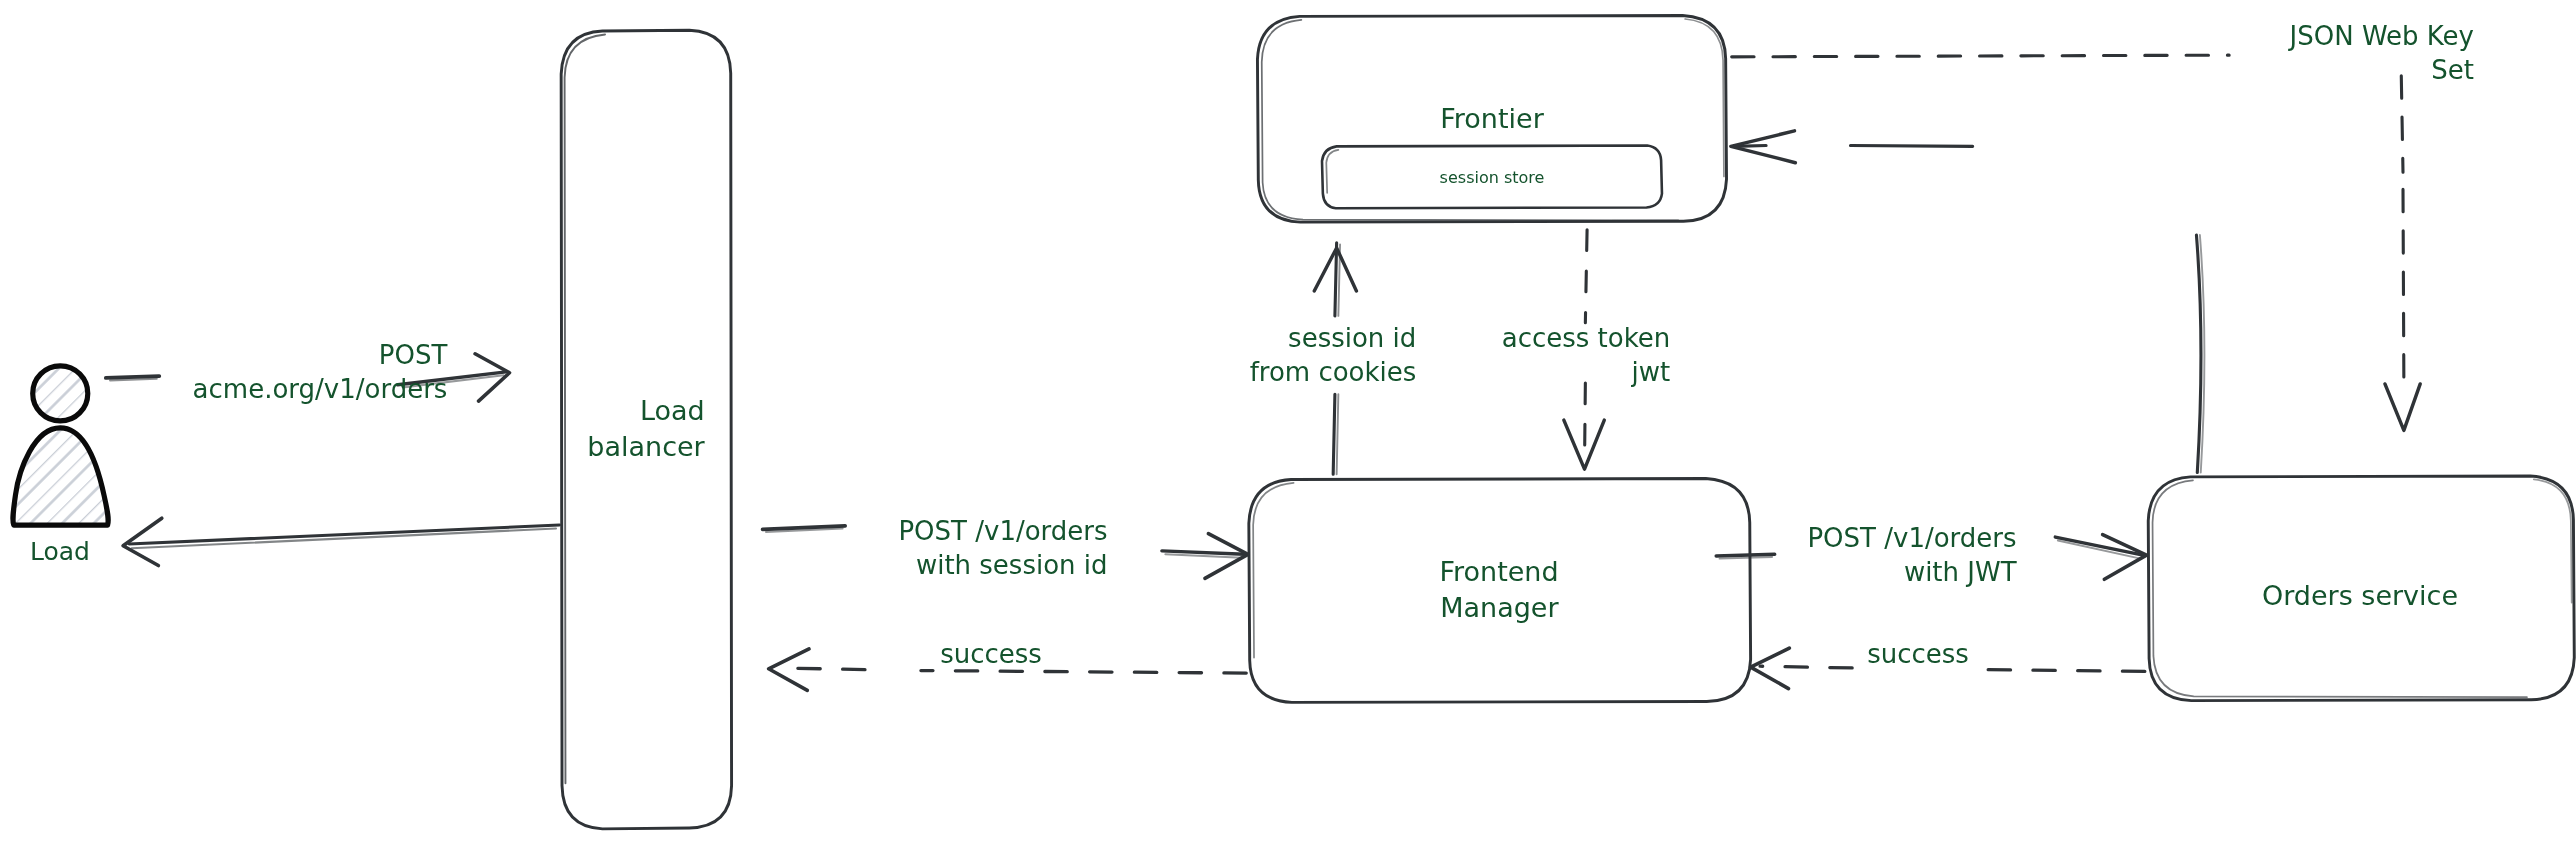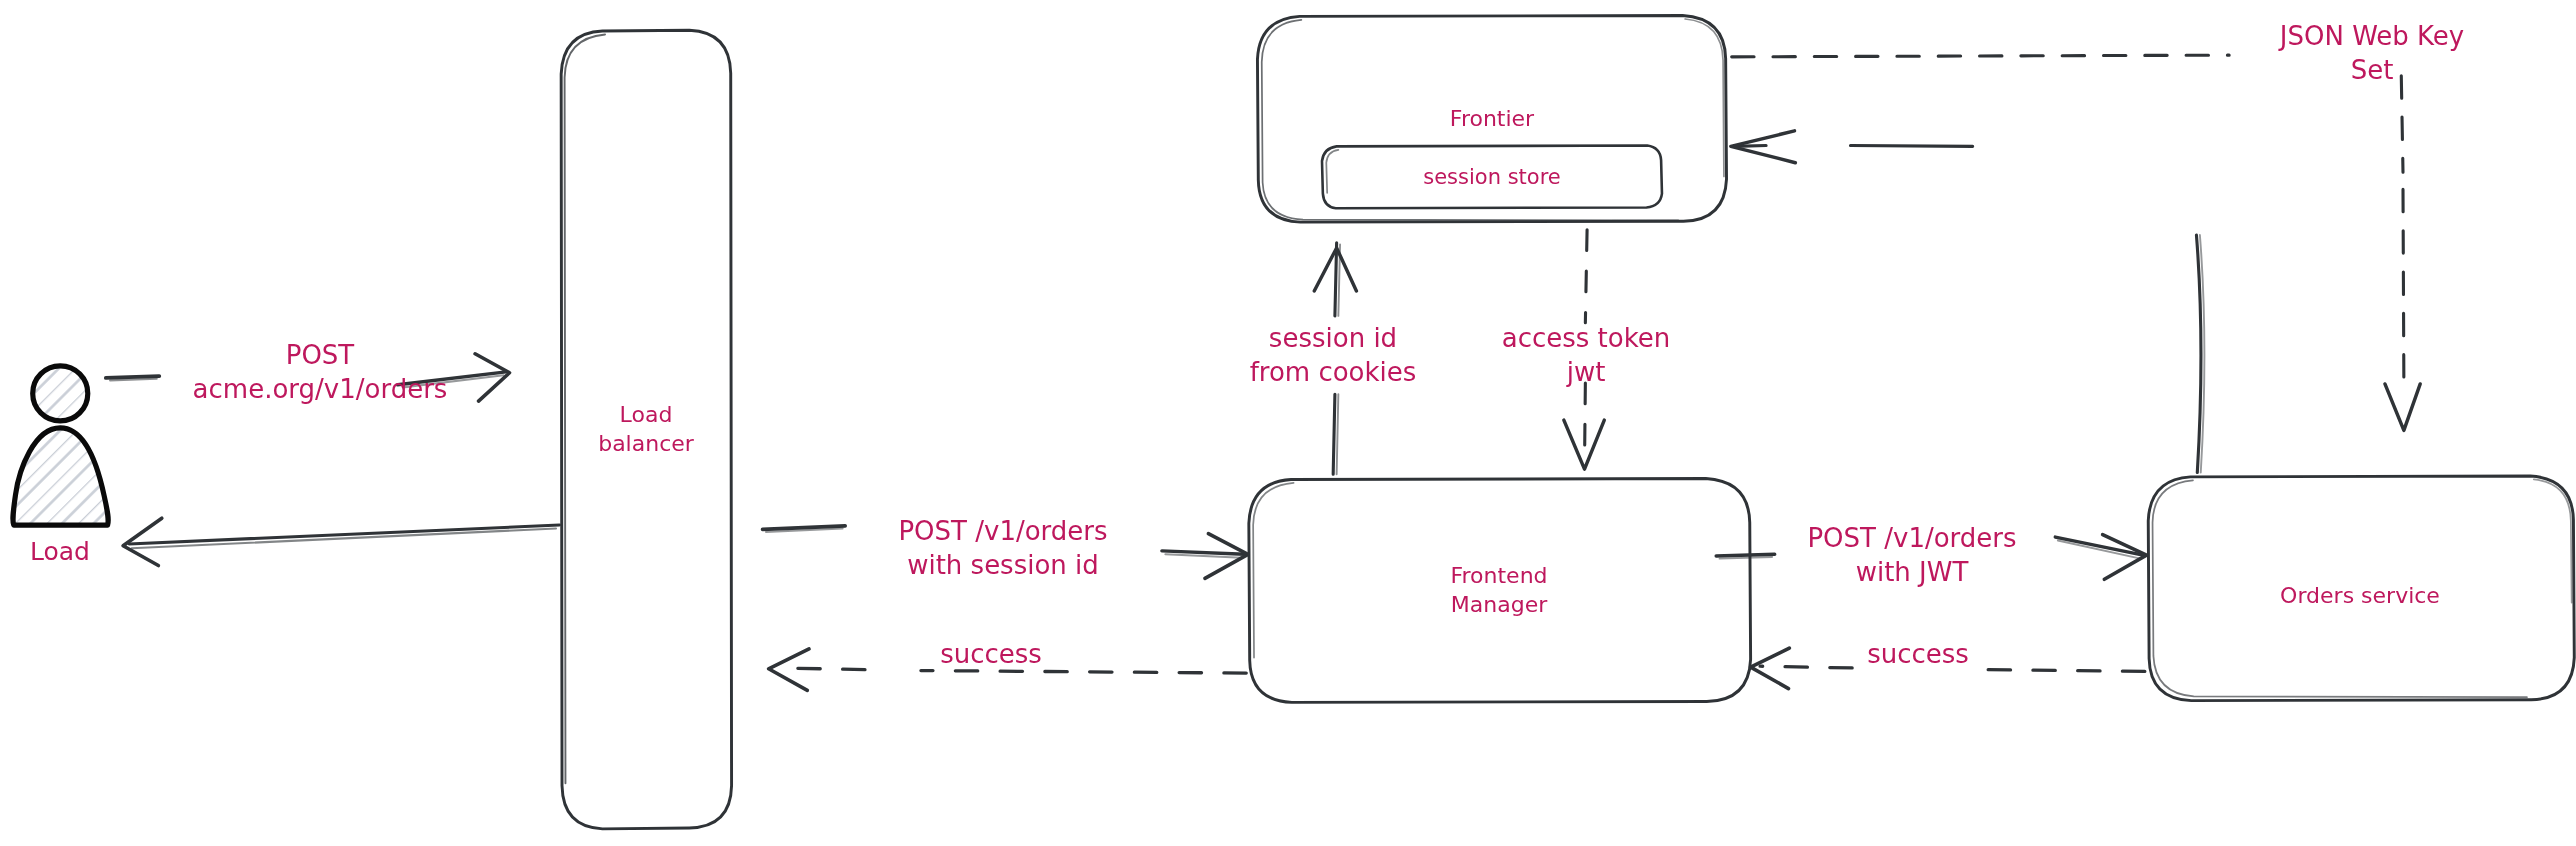--- a/index.html
+++ b/index.html
@@ -20,39 +20,39 @@
     position: absolute;
     left: 0;
     top: 0;
     width: 2576px;
     height: 847px;
   }
   .node-label,
   .edge-label,
   .actor-label {
     position: absolute;
-    color: #be185d;
+    color: #14532d;
     font-family: "DejaVu Sans", sans-serif;
-    text-align: center;
+    text-align: right;
     line-height: 1.32;
     white-space: pre-line;
     pointer-events: none;
     user-select: none;
   }
   .node-label {
-    font-size: 22px;
+    font-size: 27px;
   }
   .edge-label {
     font-size: 26px;
   }
   .actor-label {
     font-size: 25px;
   }
   .sublabel {
-    font-size: 21px;
+    font-size: 16px;
   }
   .ctr {
     transform: translate(-50%, -50%);
   }
 </style>
 </head>
 <body>
 
 <div id="canvas">
 

